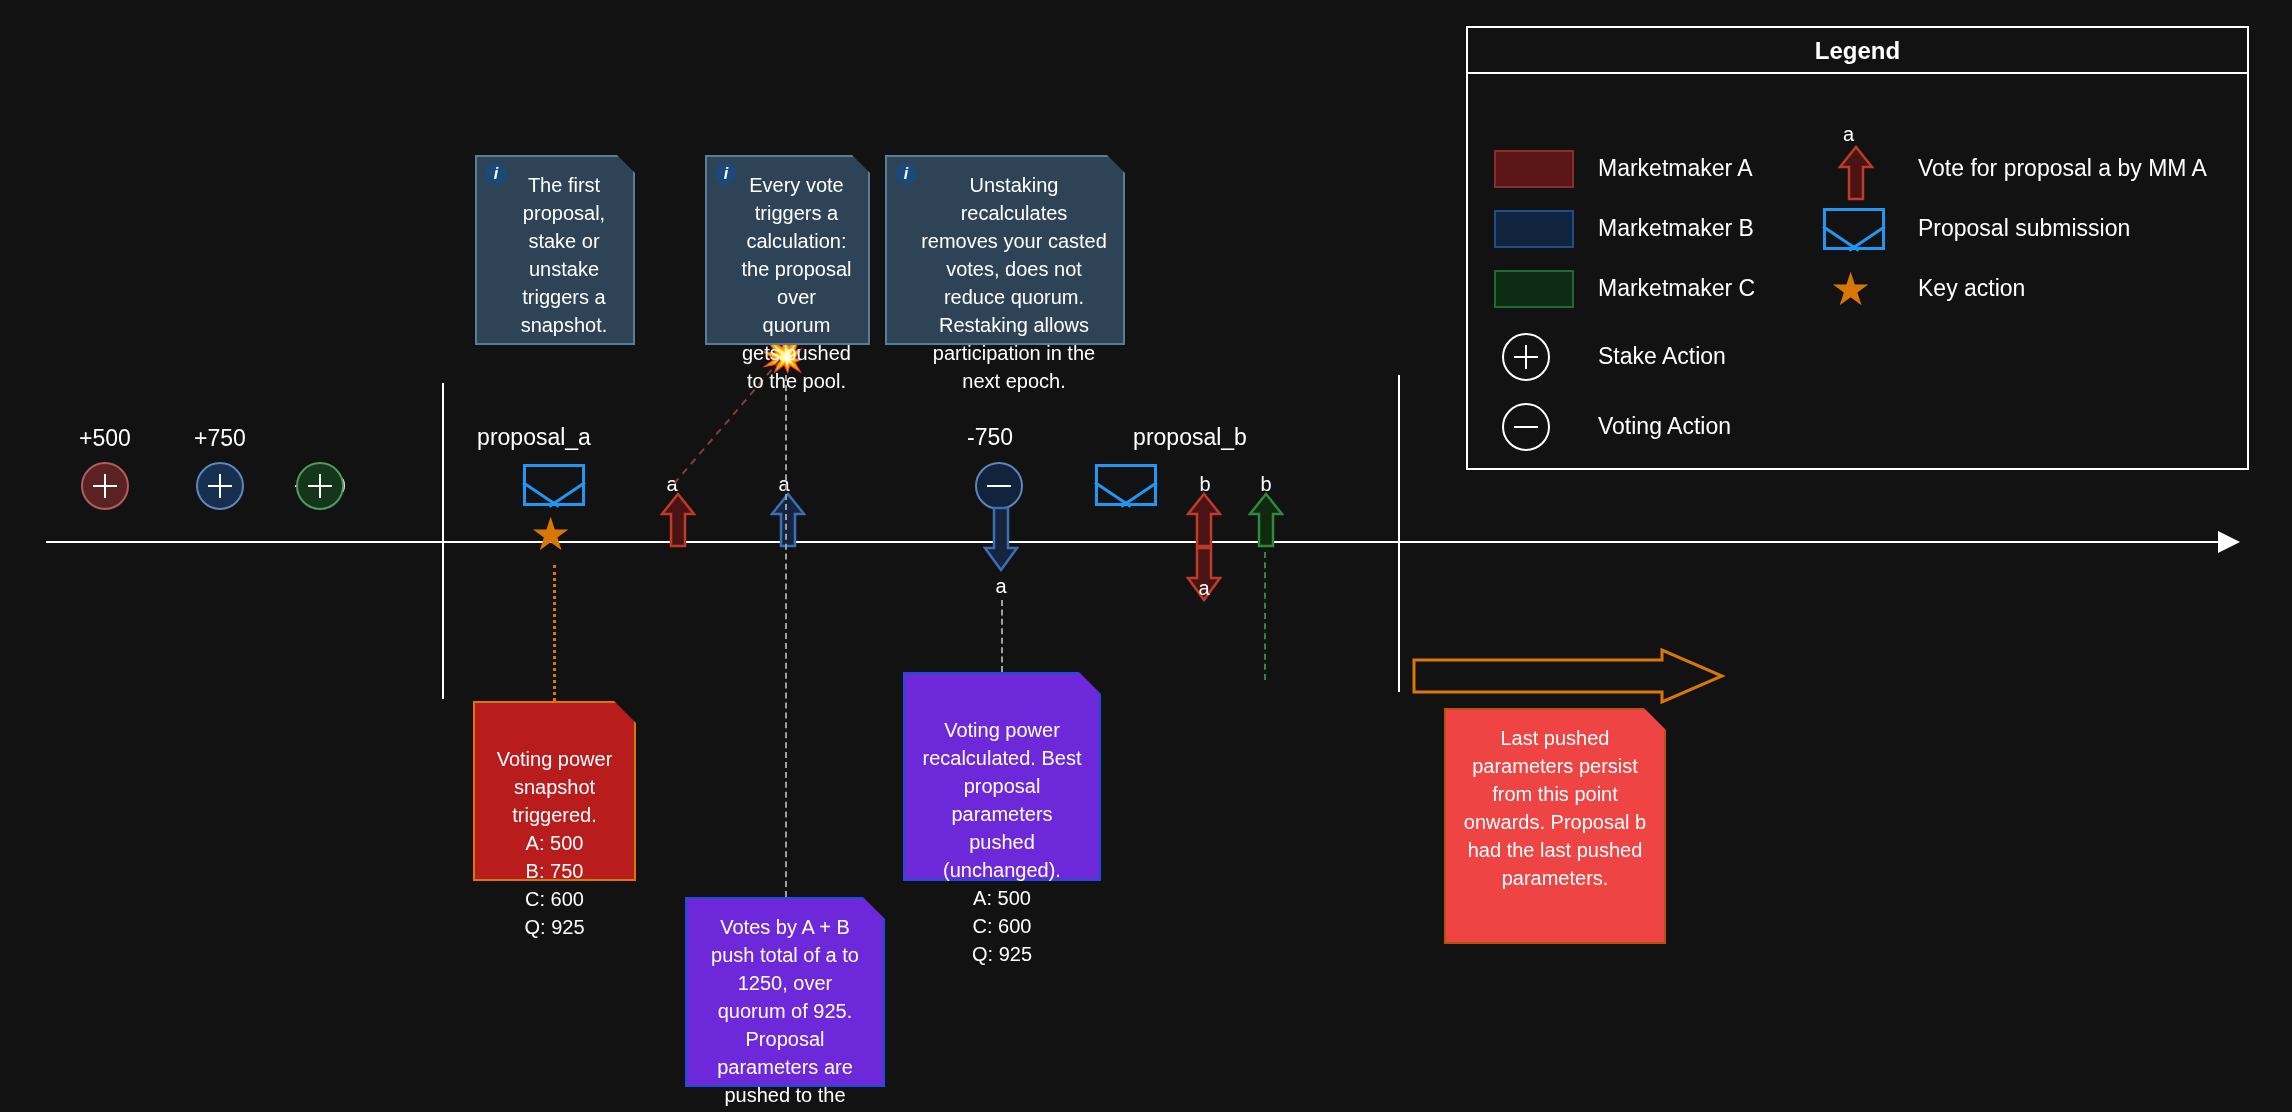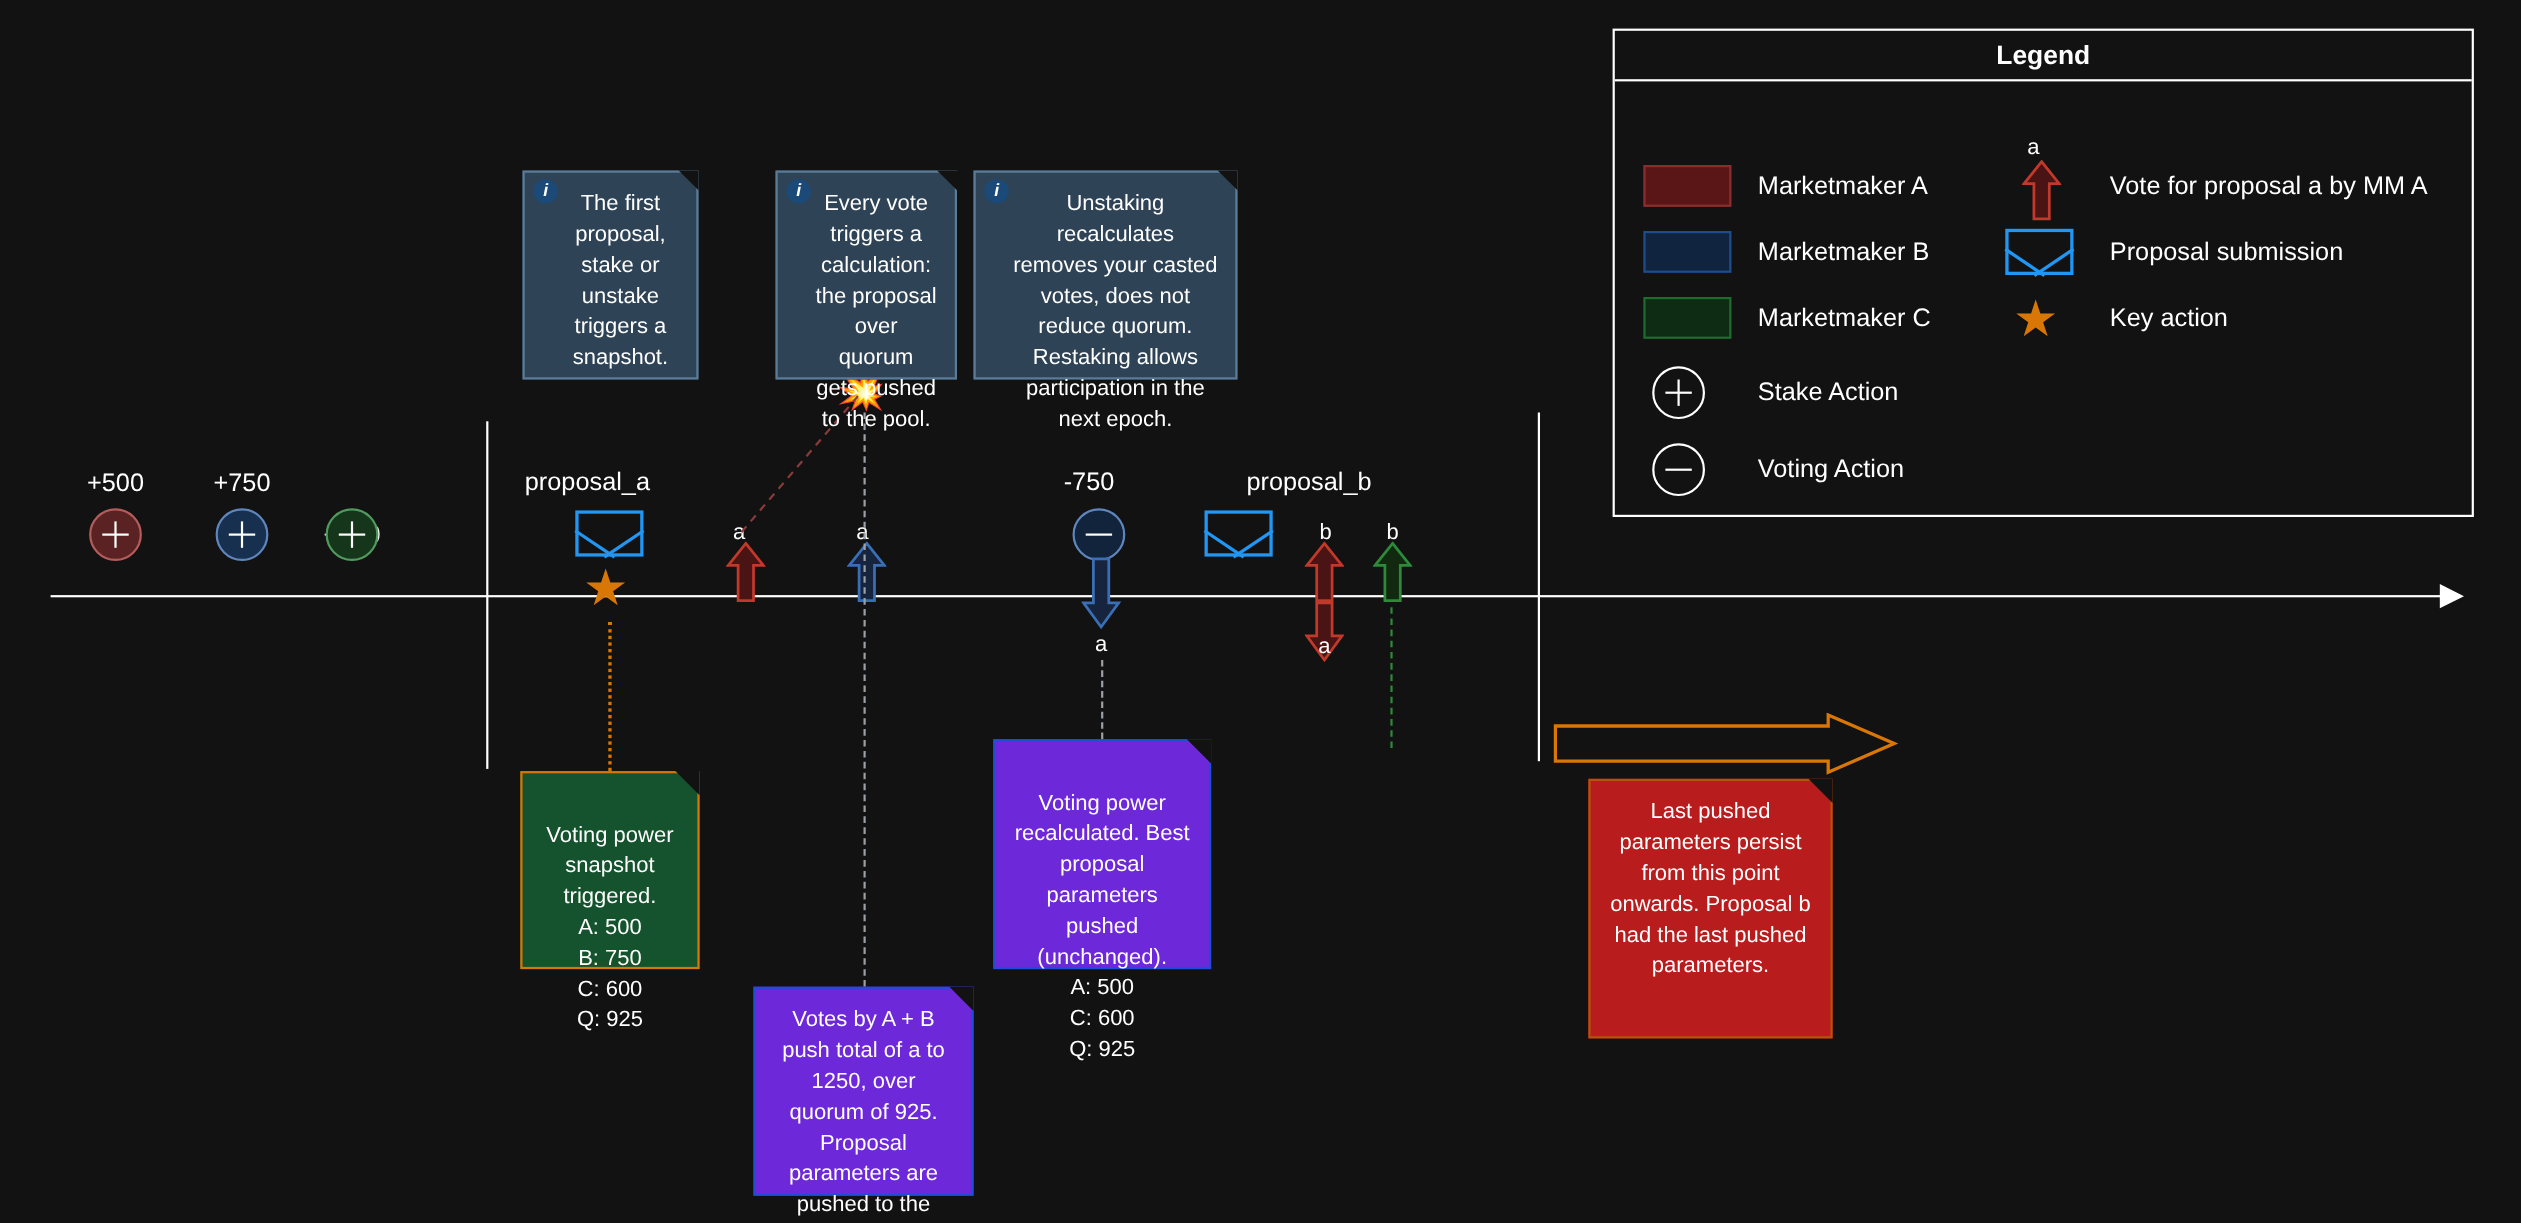--- a/index.html
+++ b/index.html
@@ -134,24 +134,24 @@
     width: 22px; height: 22px;
     border-radius: 50%;
     background: #1b4a78;
     color: #ffffff;
     font-size: 16px;
     font-weight: bold;
     line-height: 22px;
     text-align: center;
     font-style: italic;
   }
-  .note-orange { background: #14532d; border-color: #d97706; }
+  .note-orange { background: #b91c1c; border-color: #d97706; }
   .note-blue   { background: #6d28d9; border-color: #1d4ed8; }
   .note-green  { background: #0c2310; border-color: #15803d; }
-  .note-brown  { background: #b91c1c; border-color: #b45309; }
+  .note-brown  { background: #ef4444; border-color: #b45309; }
 
   .dash {
     position: absolute;
     width: 0;
     border-left: 2px dashed #9aa0a6;
   }
   .dot-line {
     position: absolute;
     width: 0;
     border-left: 3px dotted #d97706;

